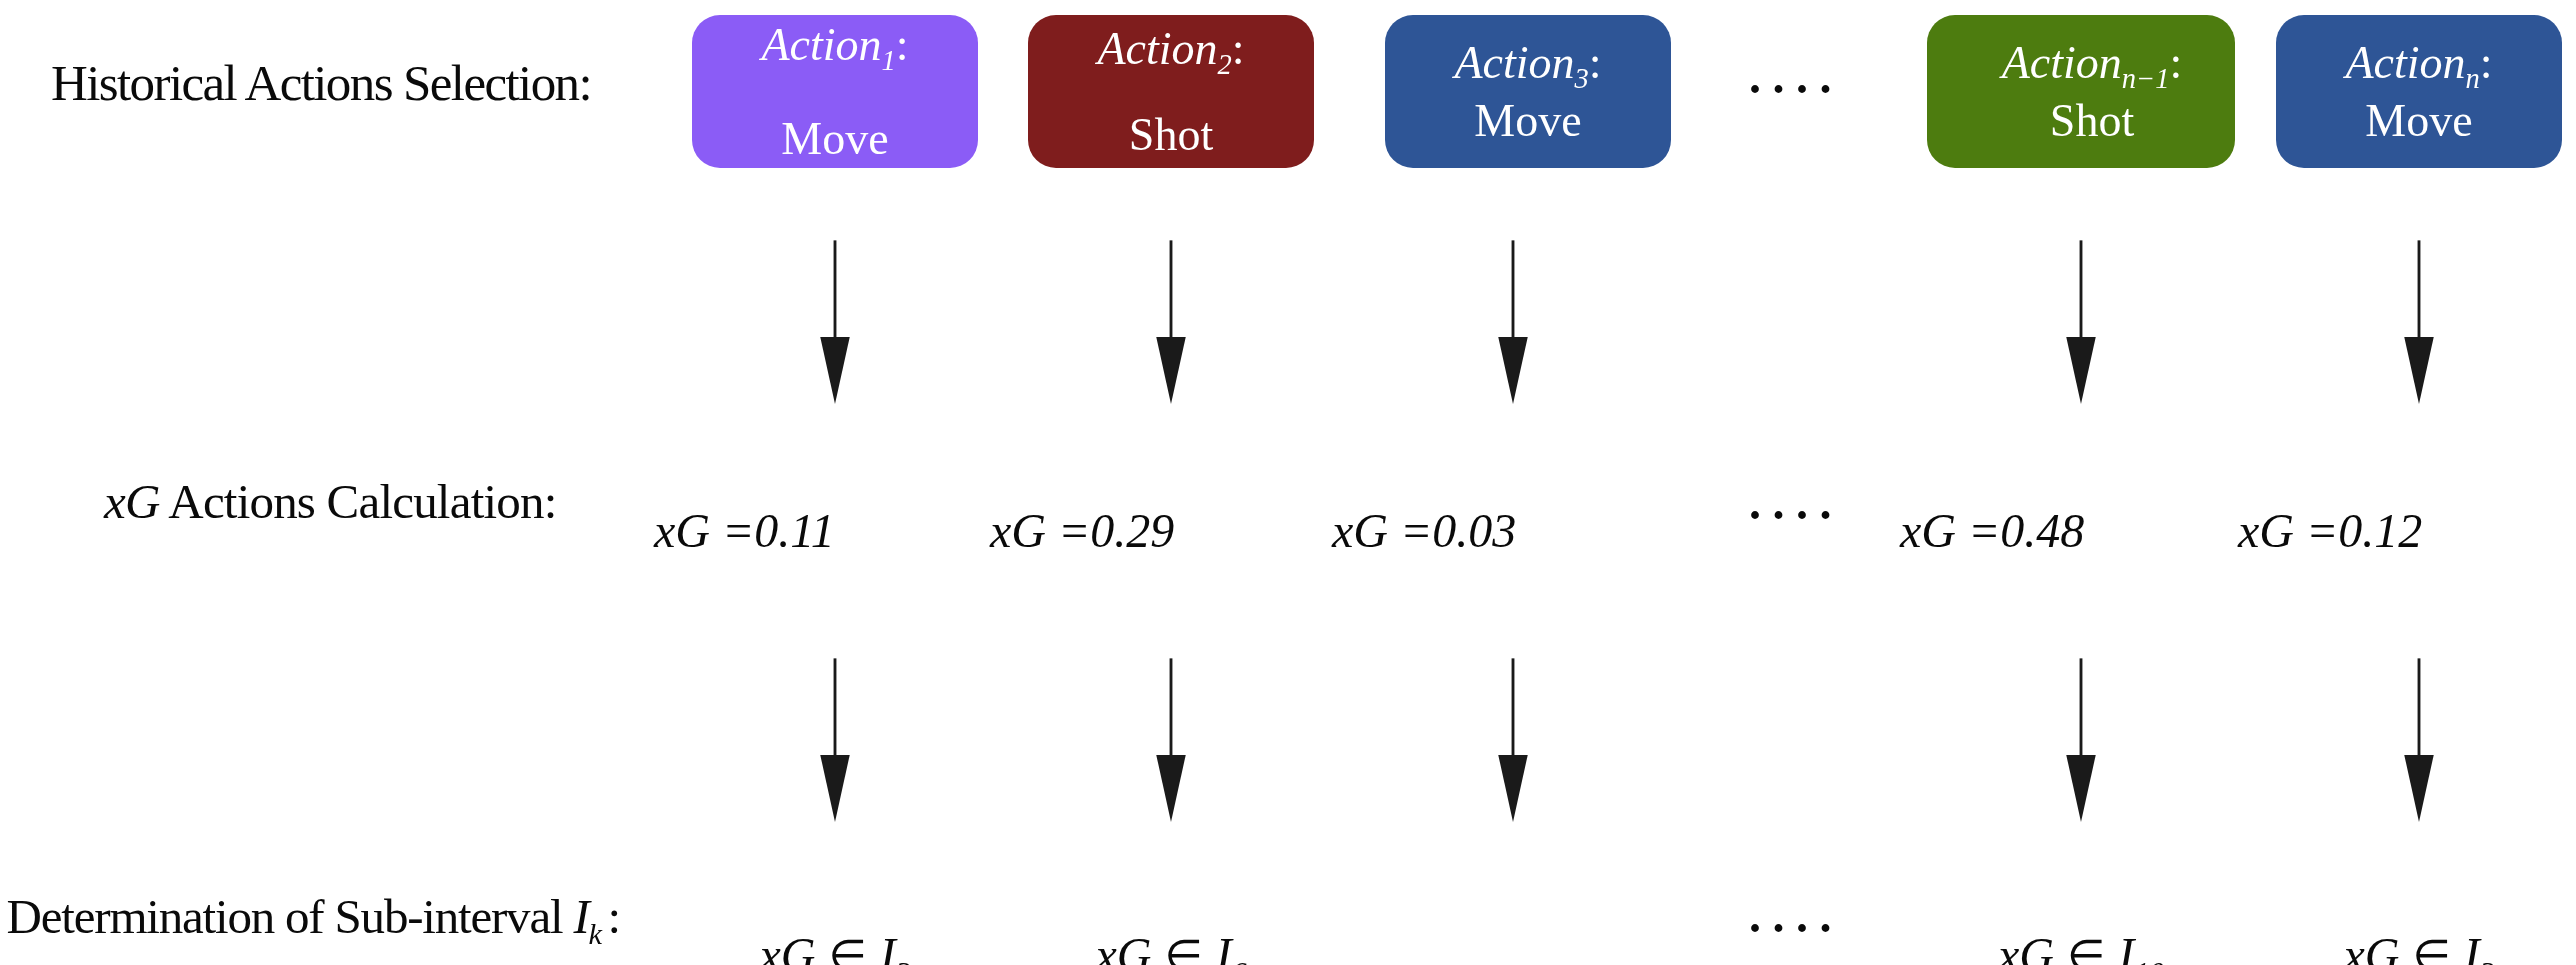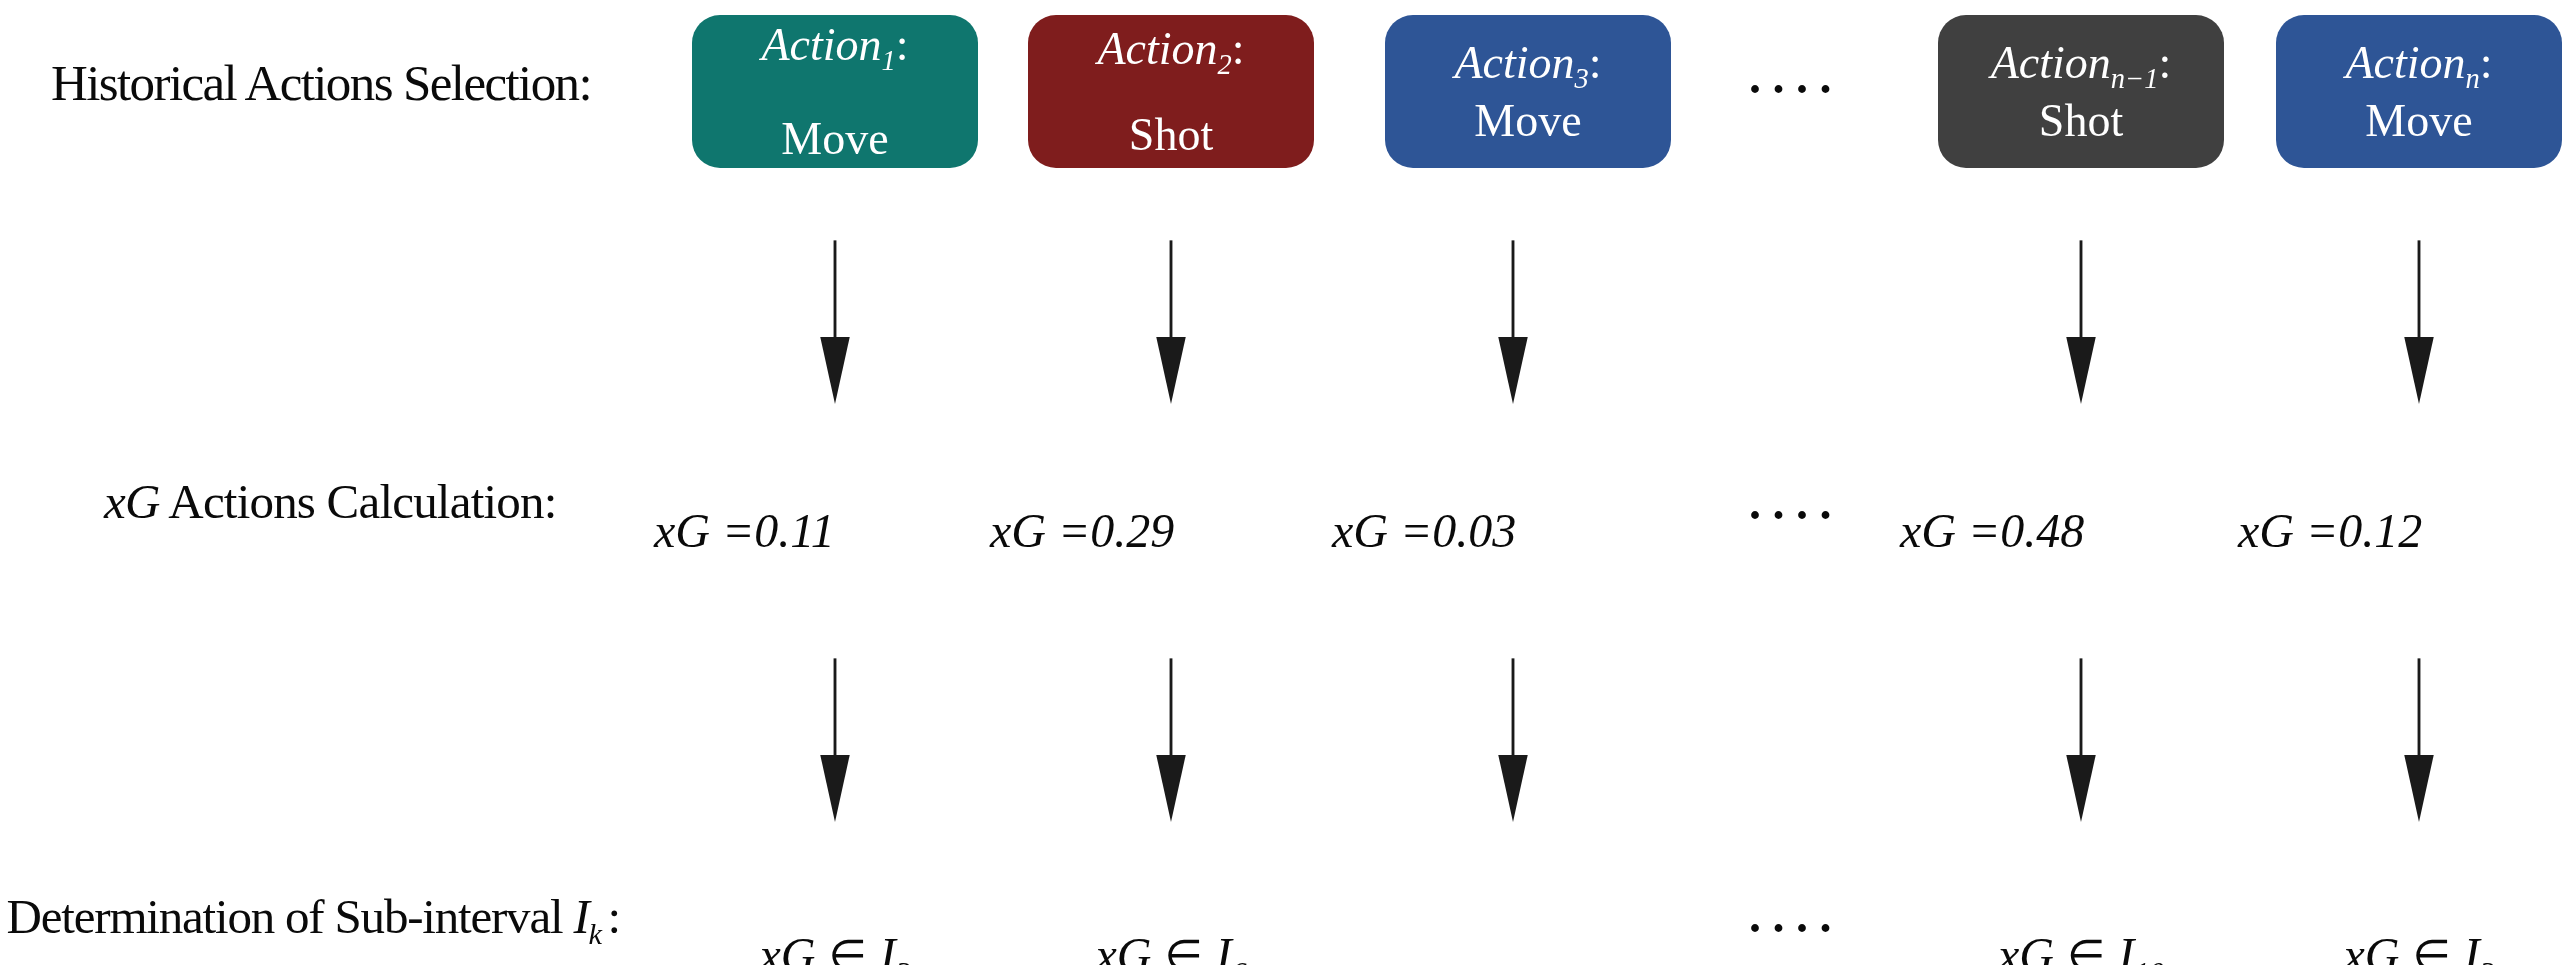--- a/index.html
+++ b/index.html
@@ -81,21 +81,21 @@
 
   <div class="row-label label-xg">
     <span class="it">xG</span><span> Actions Calculation:</span>
   </div>
 
   <div class="row-label label-interval">
     <span>Determination of Sub-interval </span><span class="it">I</span><sub class="it">k</sub><span class="colon">:</span>
   </div>
 
   <div class="col col-1">
-    <div class="action-box" style="background-color: #0f766e; gap: 36px;">
+    <div class="action-box" style="background-color: #8b5cf6; gap: 36px;">
       <div class="box-line1"><span class="it">Action</span><sub class="it">1</sub><span>:</span></div>
       <div class="box-line2">Move</div>
     </div>
     <svg class="arrow arrow-r1" width="36" height="166" viewBox="0 0 44 202">
         <line x1="22" y1="0" x2="22" y2="122" stroke="#1a1a1a" stroke-width="3.5"></line>
         <polygon points="4,118 40,118 22,200" fill="#1a1a1a"></polygon>
       </svg>
     <div class="xg-val">xG =0.11</div>
     <svg class="arrow arrow-r2" width="36" height="166" viewBox="0 0 44 202">
         <line x1="22" y1="0" x2="22" y2="122" stroke="#1a1a1a" stroke-width="3.5"></line>
@@ -137,21 +137,21 @@
       </svg>
   </div>
 
   <div class="col col-dots">
     <div class="dots dots-r1">....</div>
     <div class="dots dots-r2">....</div>
     <div class="dots dots-r3">....</div>
   </div>
 
   <div class="col col-4">
-    <div class="action-box" style="background-color: #404040;">
+    <div class="action-box" style="background-color: #4d7c0f; padding-left: 22px;">
       <div class="box-line1"><span class="it">Action</span><sub class="it">n−1</sub><span>:</span></div>
       <div class="box-line2">Shot</div>
     </div>
     <svg class="arrow arrow-r1" width="36" height="166" viewBox="0 0 44 202">
         <line x1="22" y1="0" x2="22" y2="122" stroke="#1a1a1a" stroke-width="3.5"></line>
         <polygon points="4,118 40,118 22,200" fill="#1a1a1a"></polygon>
       </svg>
     <div class="xg-val">xG =0.48</div>
     <svg class="arrow arrow-r2" width="36" height="166" viewBox="0 0 44 202">
         <line x1="22" y1="0" x2="22" y2="122" stroke="#1a1a1a" stroke-width="3.5"></line>

